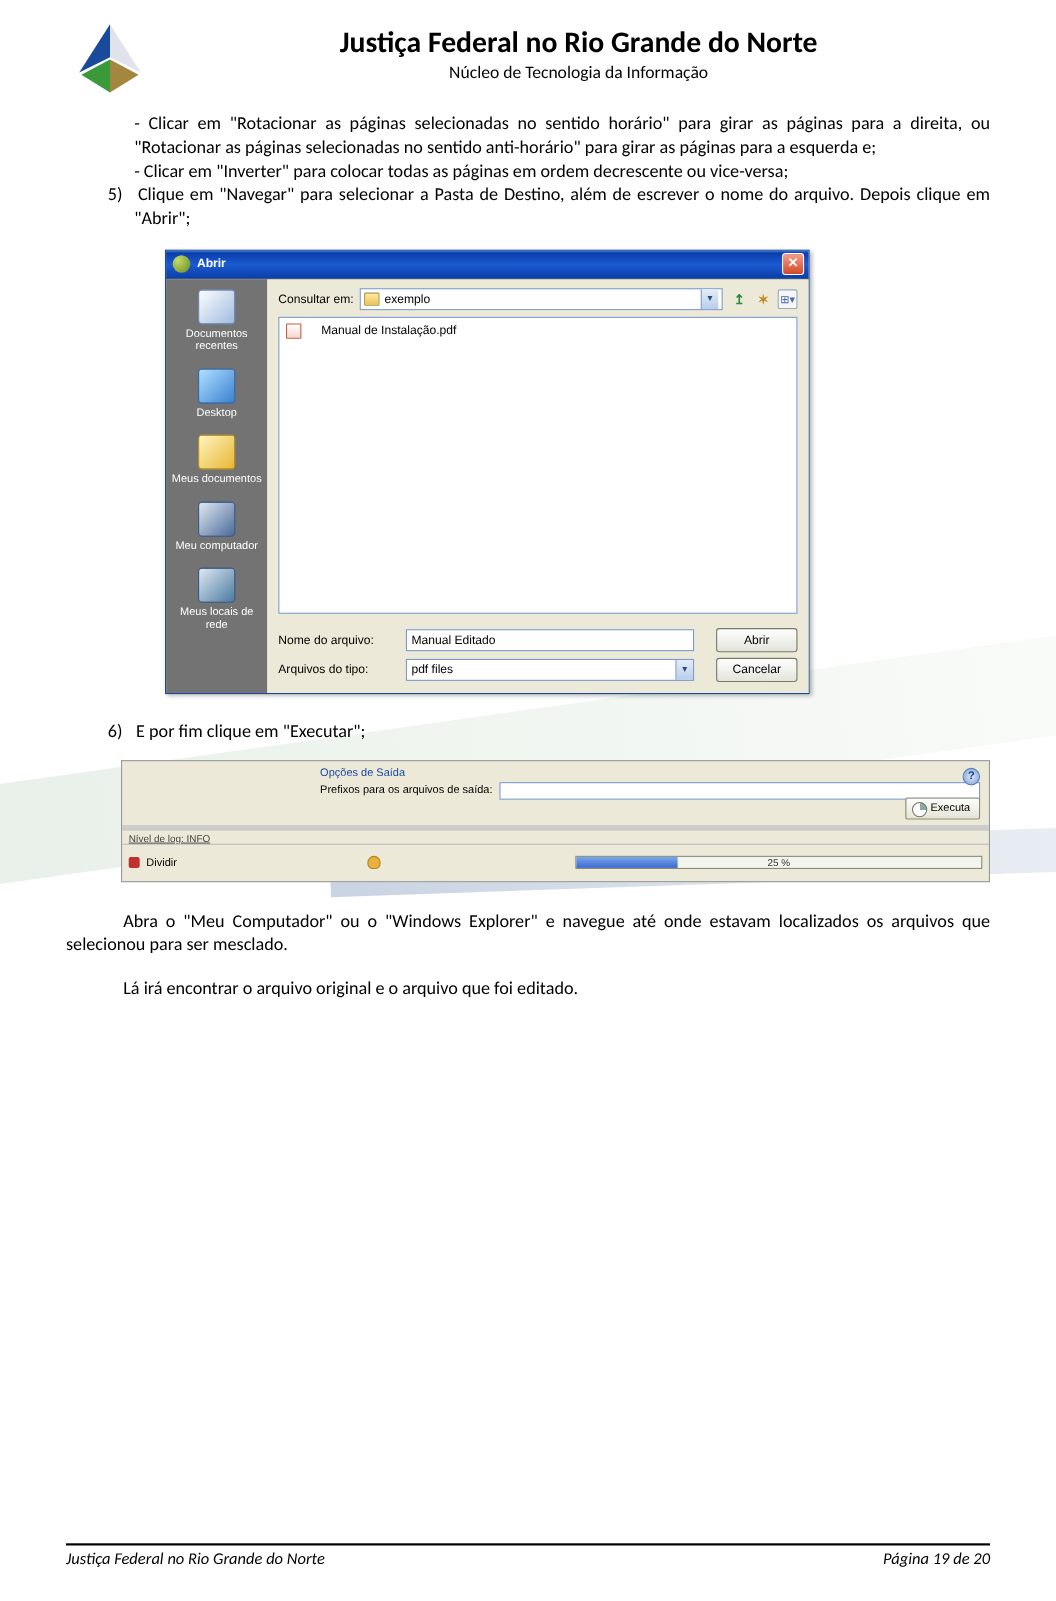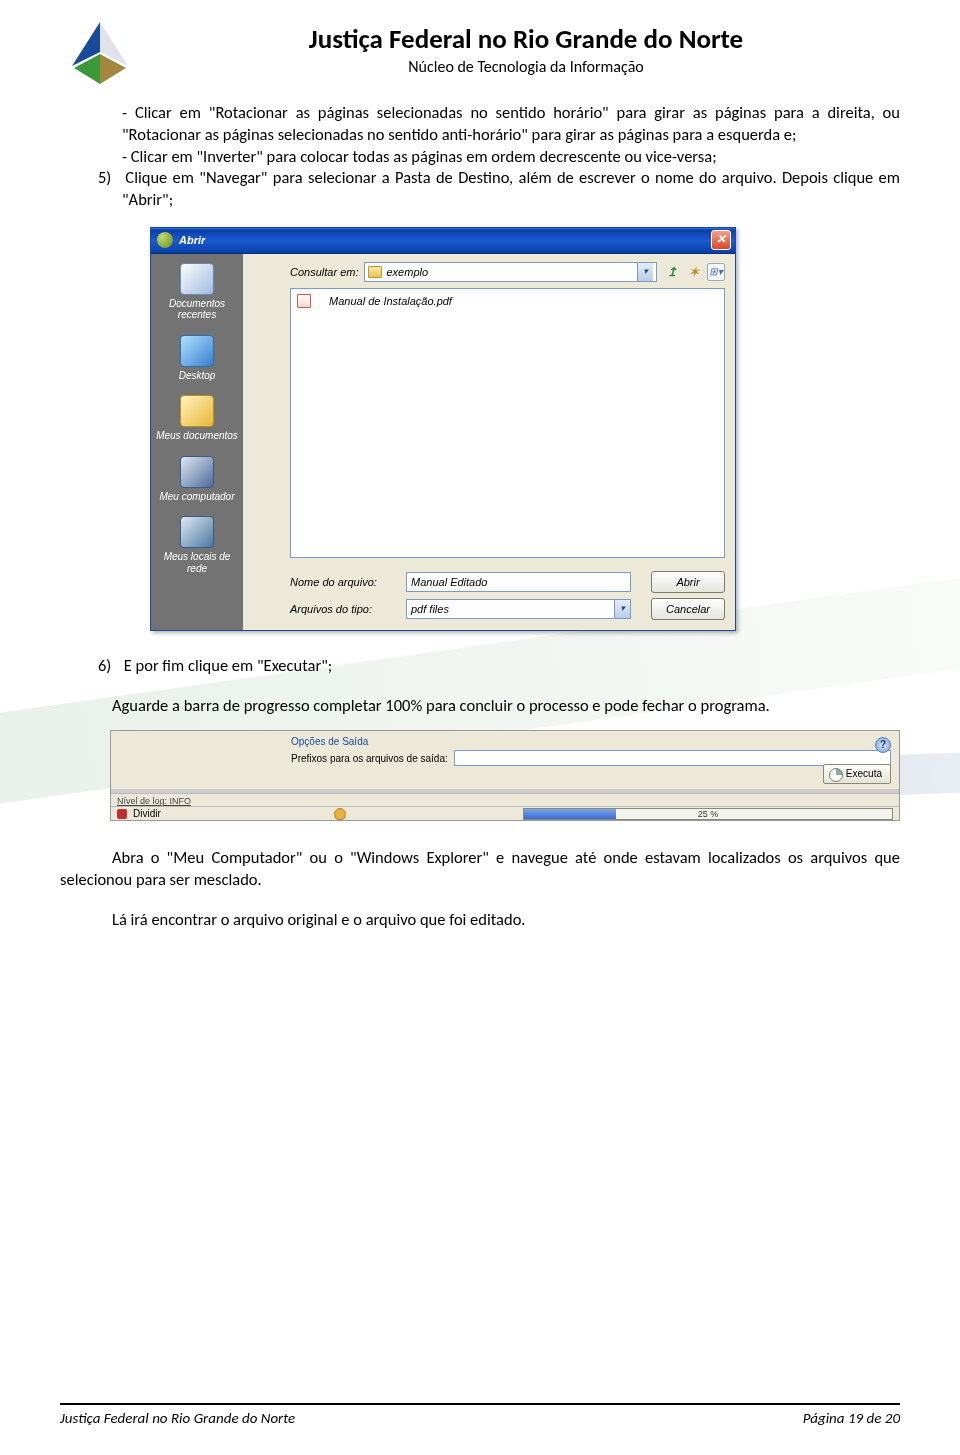--- a/index.html
+++ b/index.html
@@ -52,21 +52,20 @@
   .indent-block { padding-left: 62px; }
   .list-num { display: inline-block; width: 22px; margin-left: -24px; }
   .abrir-dialog {
     margin: 16px 0 10px 90px;
     width: 586px;
     border: 1px solid #1b4a9c;
     font-family: Tahoma, Arial, sans-serif;
     font-size: 11px;
     background: #ece9d8;
     box-shadow: 2px 2px 4px rgba(0,0,0,0.3);
-    font-style: italic;
   }
   .titlebar {
     background: linear-gradient(to bottom, #3a77e0 0%, #0a3ea8 8%, #1b5ad0 50%, #0a3ea8 100%);
     color: #fff;
     height: 26px;
     display: flex;
     align-items: center;
     padding: 0 4px 0 6px;
     font-weight: 700;
     border-bottom: 1px solid #07306e;
@@ -120,21 +119,20 @@
   .ic-desktop { background: linear-gradient(135deg,#b0e0ff,#3a80d0); border:1px solid #2f6bb0; }
   .ic-mydocs { background: linear-gradient(135deg,#fff4c0,#e7b733); border:1px solid #b88e1d; }
   .ic-mycomp { background: linear-gradient(135deg,#dfe8f2,#4a6a9a); border:1px solid #3a5a88; }
   .ic-mynet { background: linear-gradient(135deg,#dfe8f2,#4a7aa0); border:1px solid #3a5a88; }
   .main-area {
     flex: 1;
     background: #ece9d8;
     padding: 8px 10px 10px 10px;
     display: flex;
     flex-direction: column;
-    margin-left: 37px;
   }
   .toprow {
     display: flex;
     align-items: center;
     gap: 6px;
     margin-bottom: 6px;
   }
   .lbl { font-size: 11px; color: #000; }
   .combo {
     flex: 1;
@@ -272,21 +270,21 @@
     display:flex; flex-direction:column;
   }
   .ps-loglabel {
     font-size:9px; color:#444; padding:2px 6px 0 6px;
     border-top:1px solid #bbb;
     text-decoration:underline;
   }
   .ps-bottom {
     display:flex; align-items:center;
     border-top:1px solid #bbb;
-    height:14px;
+    height:34px;
     padding: 0 6px;
     gap:6px;
   }
   .ps-redicon { width:10px;height:10px;background:#c03030;border-radius:2px; }
   .ps-task { font-size:10px; }
   .ps-prog {
     margin-left:auto;
     width:370px; height:12px;
     border:1px solid #8a8a76;
     background:#f4f4ee;
@@ -414,21 +412,20 @@
         </div>
       </div>
     </div>
   </div>
 
   <div class="body-text step6" style="padding-left:62px;">
     <span class="list-num">6)</span>
     <span>E por fim clique em "Executar";</span>
   </div>
 
-  <div class="body-text" style="margin-top:18px; text-indent:52px;">Aguarde a barra de progresso completar 100% para concluir o processo e pode fechar o programa.</div>
 
   <div class="progress-shot">
     <div class="ps-top">
       <div class="ps-group-lbl">Opções de Saída</div>
       <div class="ps-prefix">
         <span>Prefixos para os arquivos de saída:</span>
         <div class="pinput"></div>
       </div>
       <div class="ps-qmark">?</div>
       <div class="ps-exec">Executa</div>

